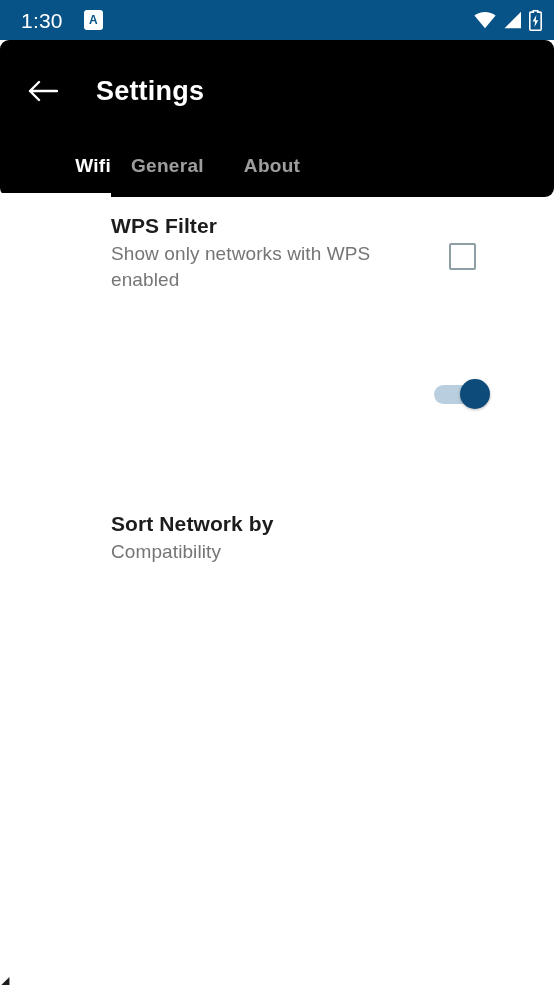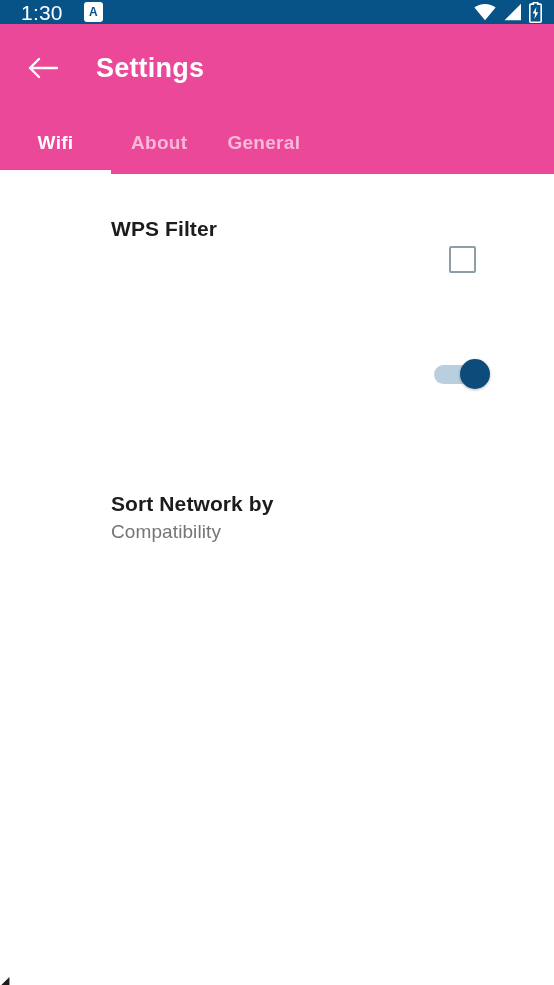--- a/index.html
+++ b/index.html
@@ -20,21 +20,21 @@
     position: relative;
     width: 554px;
     height: 985px;
     background: #ffffff;
     display: flex;
     flex-direction: column;
   }
 
   
   .status-bar {
-    height: 24px;
+    height: 40px;
     background: #075387;
     display: flex;
     align-items: center;
     padding: 0 12px 0 21px;
     flex: 0 0 auto;
   }
 
   .status-clock {
     color: #ffffff;
     font-size: 21px;
@@ -69,23 +69,24 @@
   .status-right-icons {
     display: flex;
     align-items: center;
     gap: 7px;
   }
 
   .icon-svg { display: block; }
 
   
   .app-bar {
-    background: #ec4899;
+    background: #000000;
     flex: 0 0 auto;
-    padding-top: 0;
+    padding-top: 7px;
+    border-radius: 9px;
   }
 
   .app-bar-top {
     height: 88px;
     display: flex;
     align-items: center;
     padding-left: 26px;
   }
 
   .back-button {
@@ -109,21 +110,21 @@
   .tab-bar {
     height: 62px;
     display: flex;
     align-items: stretch;
     padding-left: 0;
   }
 
   .tab {
     display: flex;
     align-items: center;
-    justify-content: center;
+    justify-content: flex-end;
     font-size: 19px;
     font-weight: 700;
     letter-spacing: 0.3px;
     color: rgba(255, 255, 255, 0.62);
     cursor: pointer;
     position: relative;
     padding: 0 20px;
   }
 
   .tab.tab-wifi { width: 111px; padding: 0; }
@@ -139,21 +140,21 @@
     right: 0;
     bottom: 0;
     height: 4px;
     background: #ffffff;
   }
 
   
   .content {
     flex: 1 1 auto;
     background: #ffffff;
-    padding-top: 42px;
+    padding-top: 16px;
     overflow: hidden;
   }
 
   .pref-row {
     display: flex;
     align-items: flex-start;
     padding: 0 30px 0 111px;
     min-height: 44px;
     cursor: pointer;
   }
@@ -288,33 +289,34 @@
         </svg>
       </span>
       <span class="app-title">Settings</span>
     </div>
 
     <div class="tab-bar">
       <div class="tab tab-wifi active">
         <span>Wifi</span>
       </div>
       <div class="tab">
+        <span>General</span>
+      </div>
+      <div class="tab">
         <span>About</span>
-      </div>
-      <div class="tab">
-        <span>General</span>
       </div>
     </div>
   </div>
 
   <div class="content">
 
     <div class="pref-row">
       <div class="pref-text">
         <div class="pref-title">WPS Filter</div>
+        <div class="pref-summary">Show only networks with WPS enabled</div>
       </div>
       <div class="pref-widget">
         <span class="checkbox"></span>
       </div>
     </div>
 
     <div class="row-gap-1"></div>
 
     <div class="pref-row">
       <div class="pref-text">

